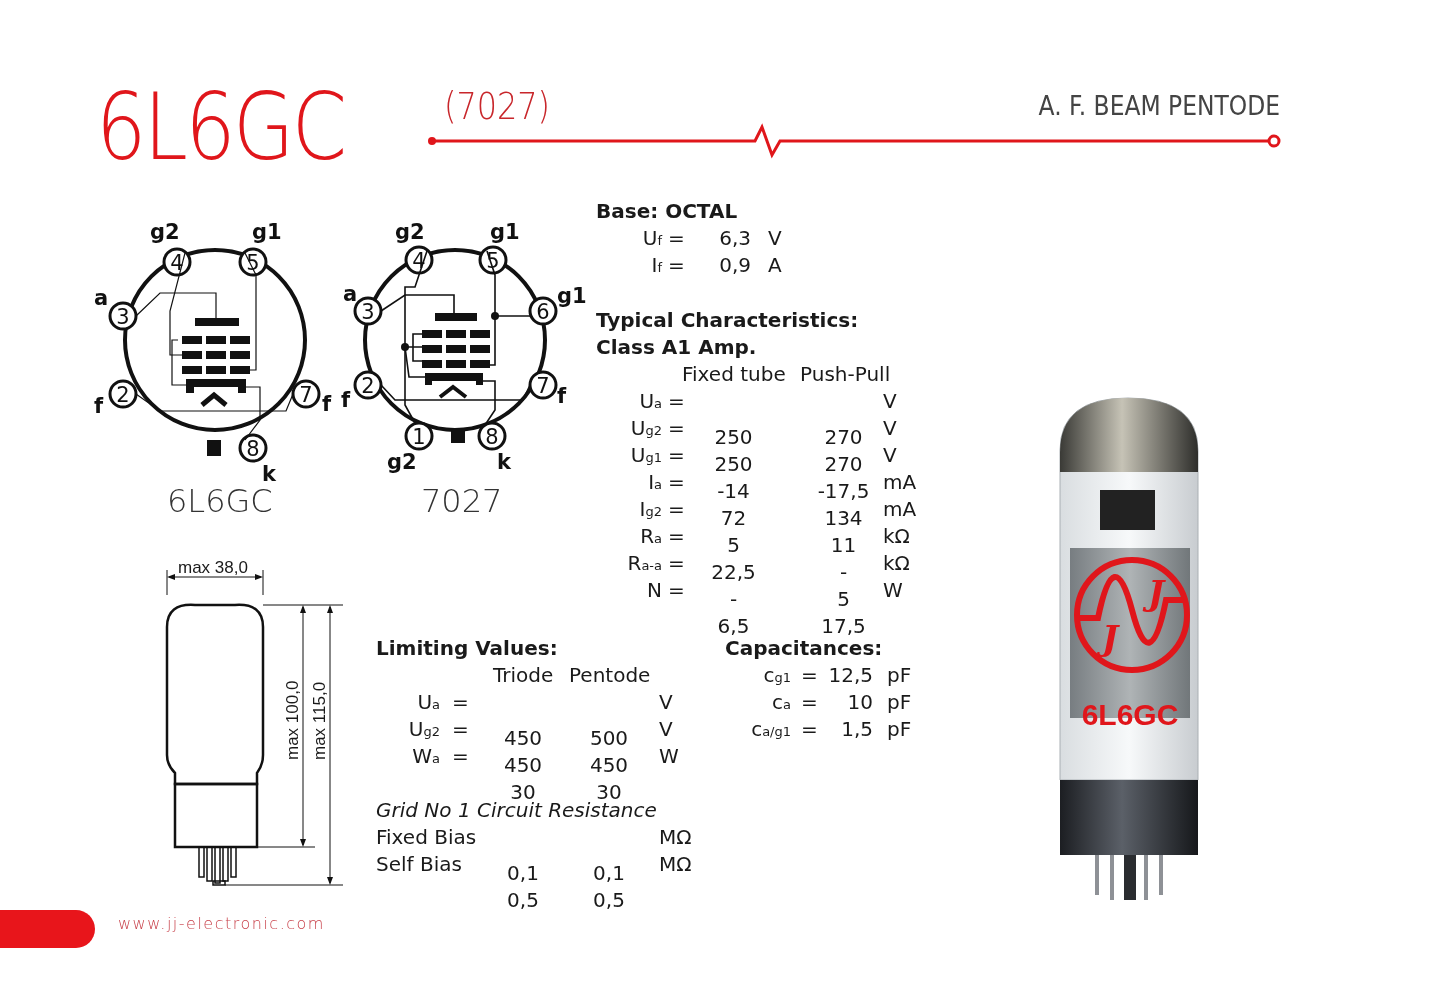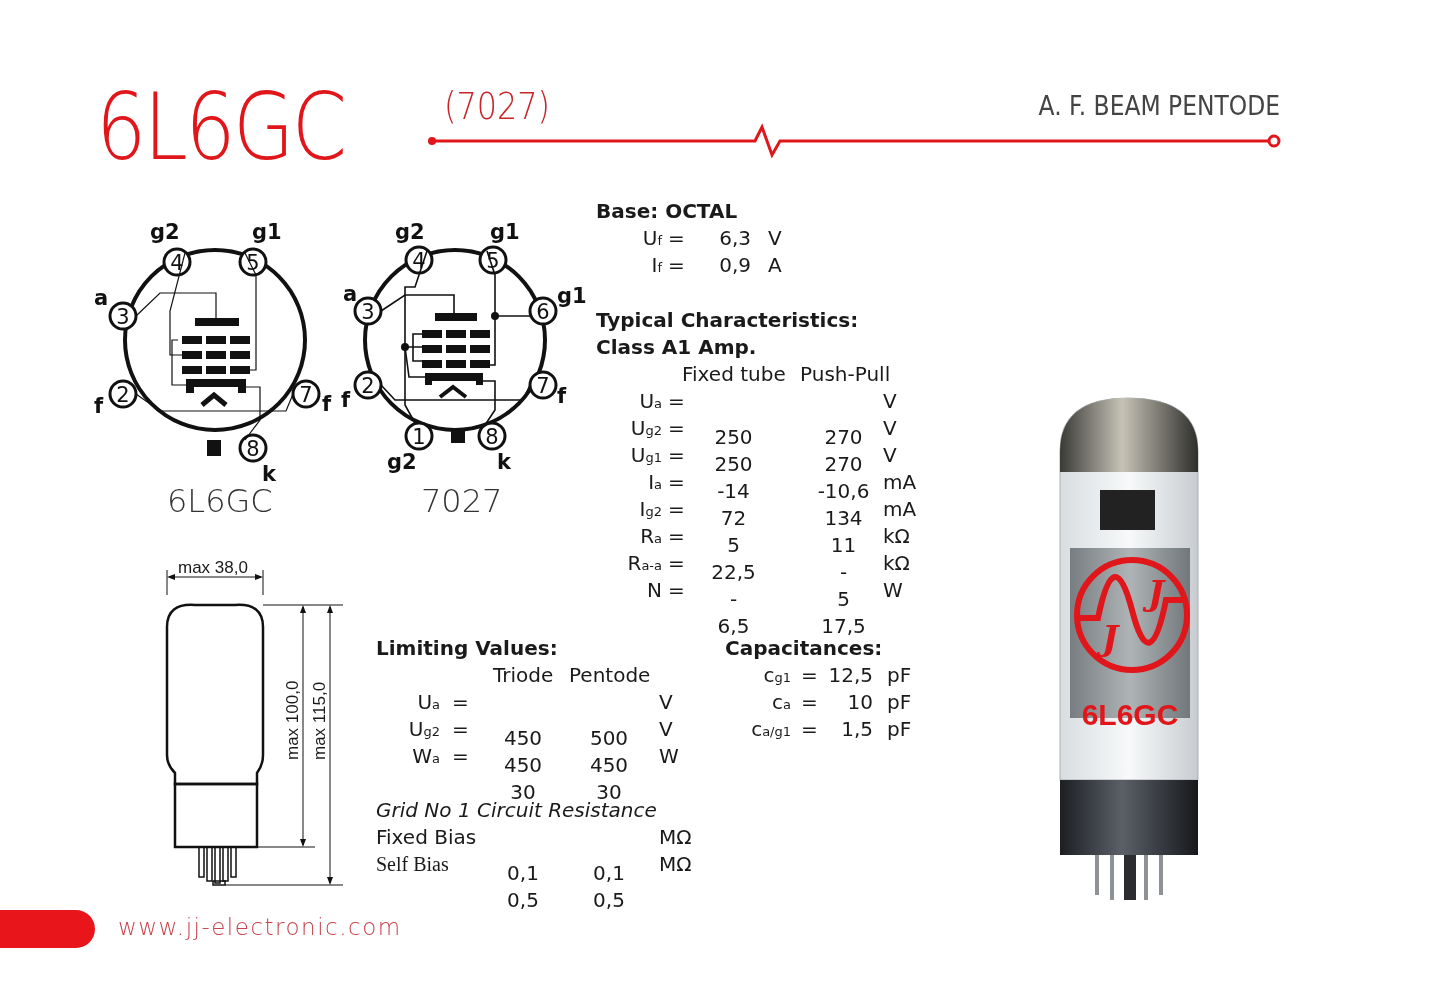--- a/index.html
+++ b/index.html
@@ -14,21 +14,21 @@
           font-family:"DejaVu Sans", sans-serif; transform:scaleX(0.9); transform-origin:right top; }
   .t { font-size:20px; line-height:27px; white-space:nowrap; font-family:"DejaVu Sans", sans-serif; }
   .b { font-weight:bold; }
   .sub { font-size:13px; }
   .row { position:absolute; display:block; height:27px; }
   .row span { position:absolute; top:0; }
   .r { text-align:right; }
   .c { text-align:center;margin-top:36px; }
   .diag-label { font-size:32px; color:#333; font-weight:300; font-family:"DejaVu Sans", sans-serif; }
   .footer-bar { left:-20px; top:910px; width:115px; height:38px; background:#e8151b; border-radius:0 19px 19px 0; }
-  .url { left:118px; top:914px; font-size:23px; color:#c8414a; letter-spacing:1.5px; font-family:"DejaVu Sans", sans-serif; font-weight:300; }
+  .url { left:118px; top:914px; font-size:16px; color:#c8414a; letter-spacing:1.5px; font-family:"DejaVu Sans", sans-serif; font-weight:300; }
   .italic { font-style:italic; }
 </style>
 </head>
 <body>
 
 <div class="abs title">6L6GC</div>
 <div class="abs alt">(7027)</div>
 <div class="abs type">A. F. BEAM PENTODE</div>
 
 <svg class="abs" style="left:420px;top:115px" width="870" height="50">
@@ -221,21 +221,21 @@
       <span class="r" style="left: 0px; width: 66px;"><span style="position: static;">U</span><span class="sub" style="position: static;">g2</span></span>
       <span style="left: 72px;">=</span>
       <span class="c" style="left: 110px; width: 55px;">250</span>
       <span class="c" style="left: 215px; width: 65px;">270</span>
       <span style="left: 287px;">V</span>
     </div>
     <div class="row" style="top: 54px; width: 100%;">
       <span class="r" style="left: 0px; width: 66px;"><span style="position: static;">U</span><span class="sub" style="position: static;">g1</span></span>
       <span style="left: 72px;">=</span>
       <span class="c" style="left: 110px; width: 55px;">-14</span>
-      <span class="c" style="left: 215px; width: 65px;">-10,6</span>
+      <span class="c" style="left: 215px; width: 65px;">-17,5</span>
       <span style="left: 287px;">V</span>
     </div>
     <div class="row" style="top: 81px; width: 100%;">
       <span class="r" style="left: 0px; width: 66px;"><span style="position: static;">I</span><span class="sub" style="position: static;">a</span></span>
       <span style="left: 72px;">=</span>
       <span class="c" style="left: 110px; width: 55px;">72</span>
       <span class="c" style="left: 215px; width: 65px;">134</span>
       <span style="left: 287px;">mA</span>
     </div>
     <div class="row" style="top: 108px; width: 100%;">
@@ -297,21 +297,21 @@
 
 <div class="abs t italic" style="left:376px;top:797px">Grid No 1 Circuit Resistance</div>
 <div class="abs t" id="grid-table" style="left:376px;top:824px;width:330px;height:60px">
     <div class="row" style="top: 0px; width: 100%;">
       <span style="left: 0px;">Fixed Bias</span>
       <span class="c" style="left: 122px; width: 50px;">0,1</span>
       <span class="c" style="left: 208px; width: 50px;">0,1</span>
       <span style="left: 283px;">MΩ</span>
     </div>
     <div class="row" style="top: 27px; width: 100%;">
-      <span style="left: 0px; font-family: Liberation Serif, serif;">Self Bias</span>
+      <span style="left: 0px;">Self Bias</span>
       <span class="c" style="left: 122px; width: 50px;">0,5</span>
       <span class="c" style="left: 208px; width: 50px;">0,5</span>
       <span style="left: 283px;">MΩ</span>
     </div>
   </div>
 
 <div class="abs t b" style="left:725px;top:635px">Capacitances:</div>
 <div class="abs t" id="cap-table" style="left:725px;top:662px;width:200px;height:85px">
     <div class="row" style="top: 0px; width: 100%;">
       <span class="r" style="left: 0px; width: 66px;"><span style="position: static;">c</span><span class="sub" style="position: static;">g1</span></span>

